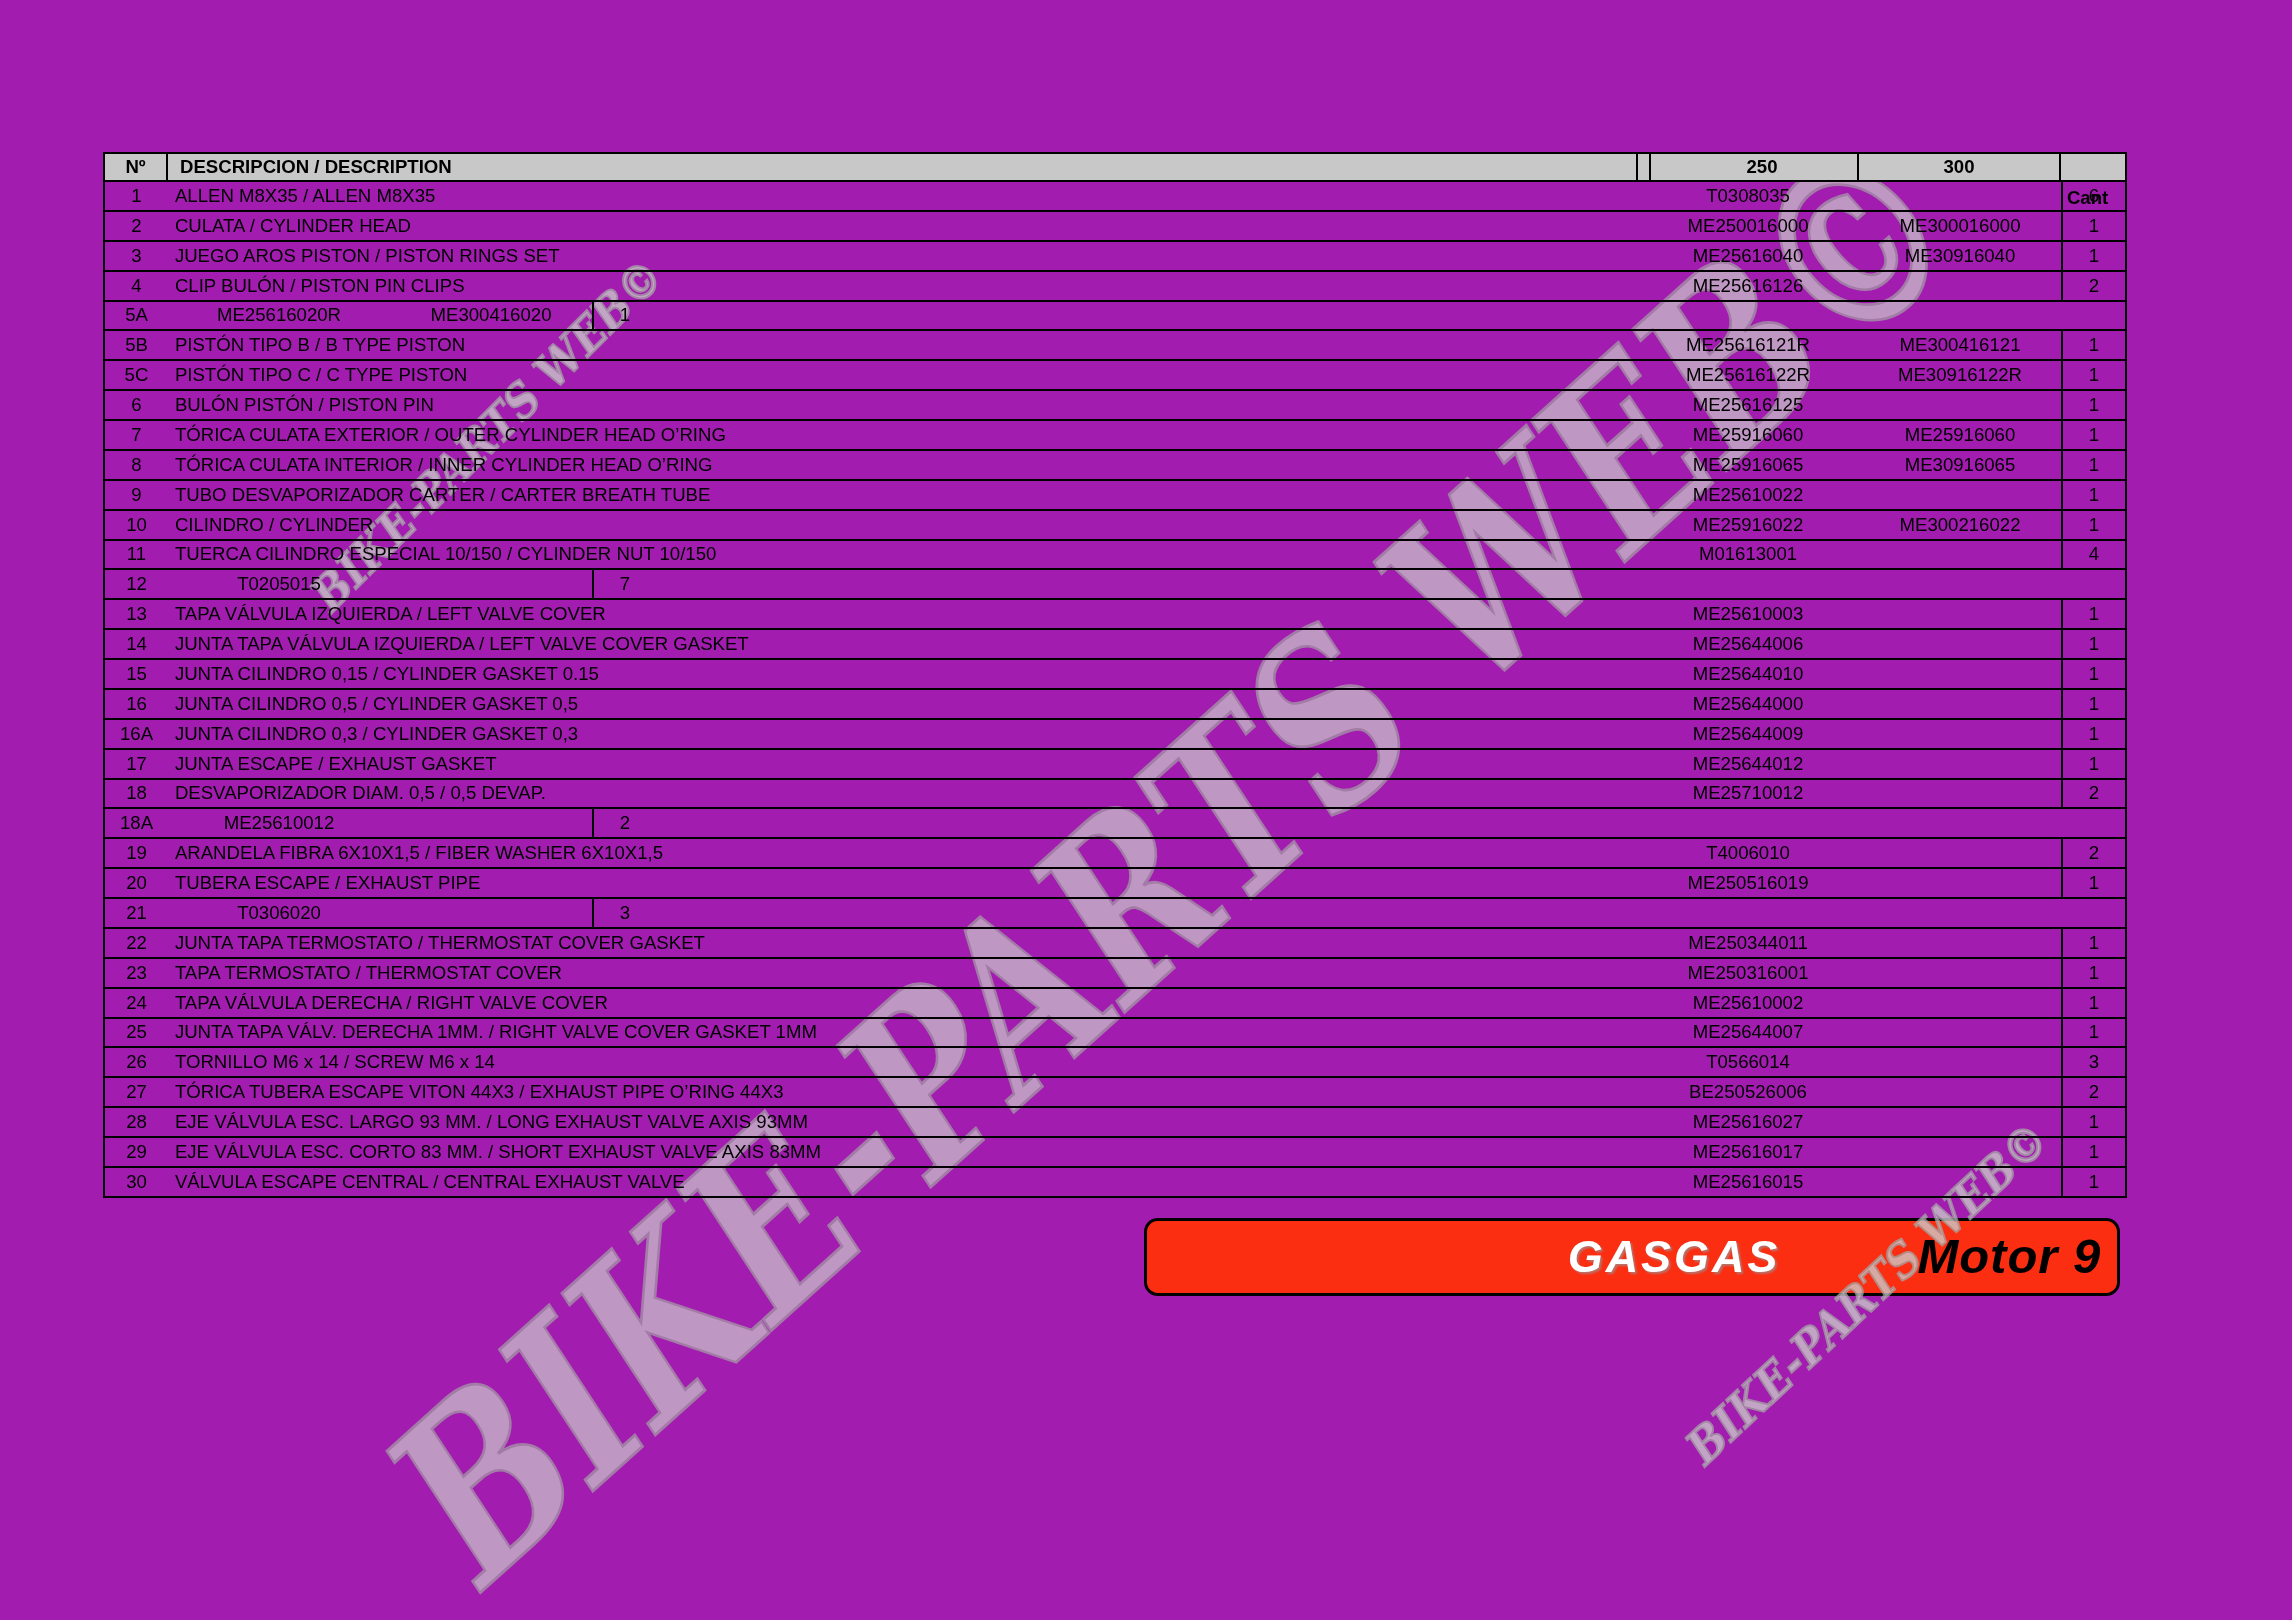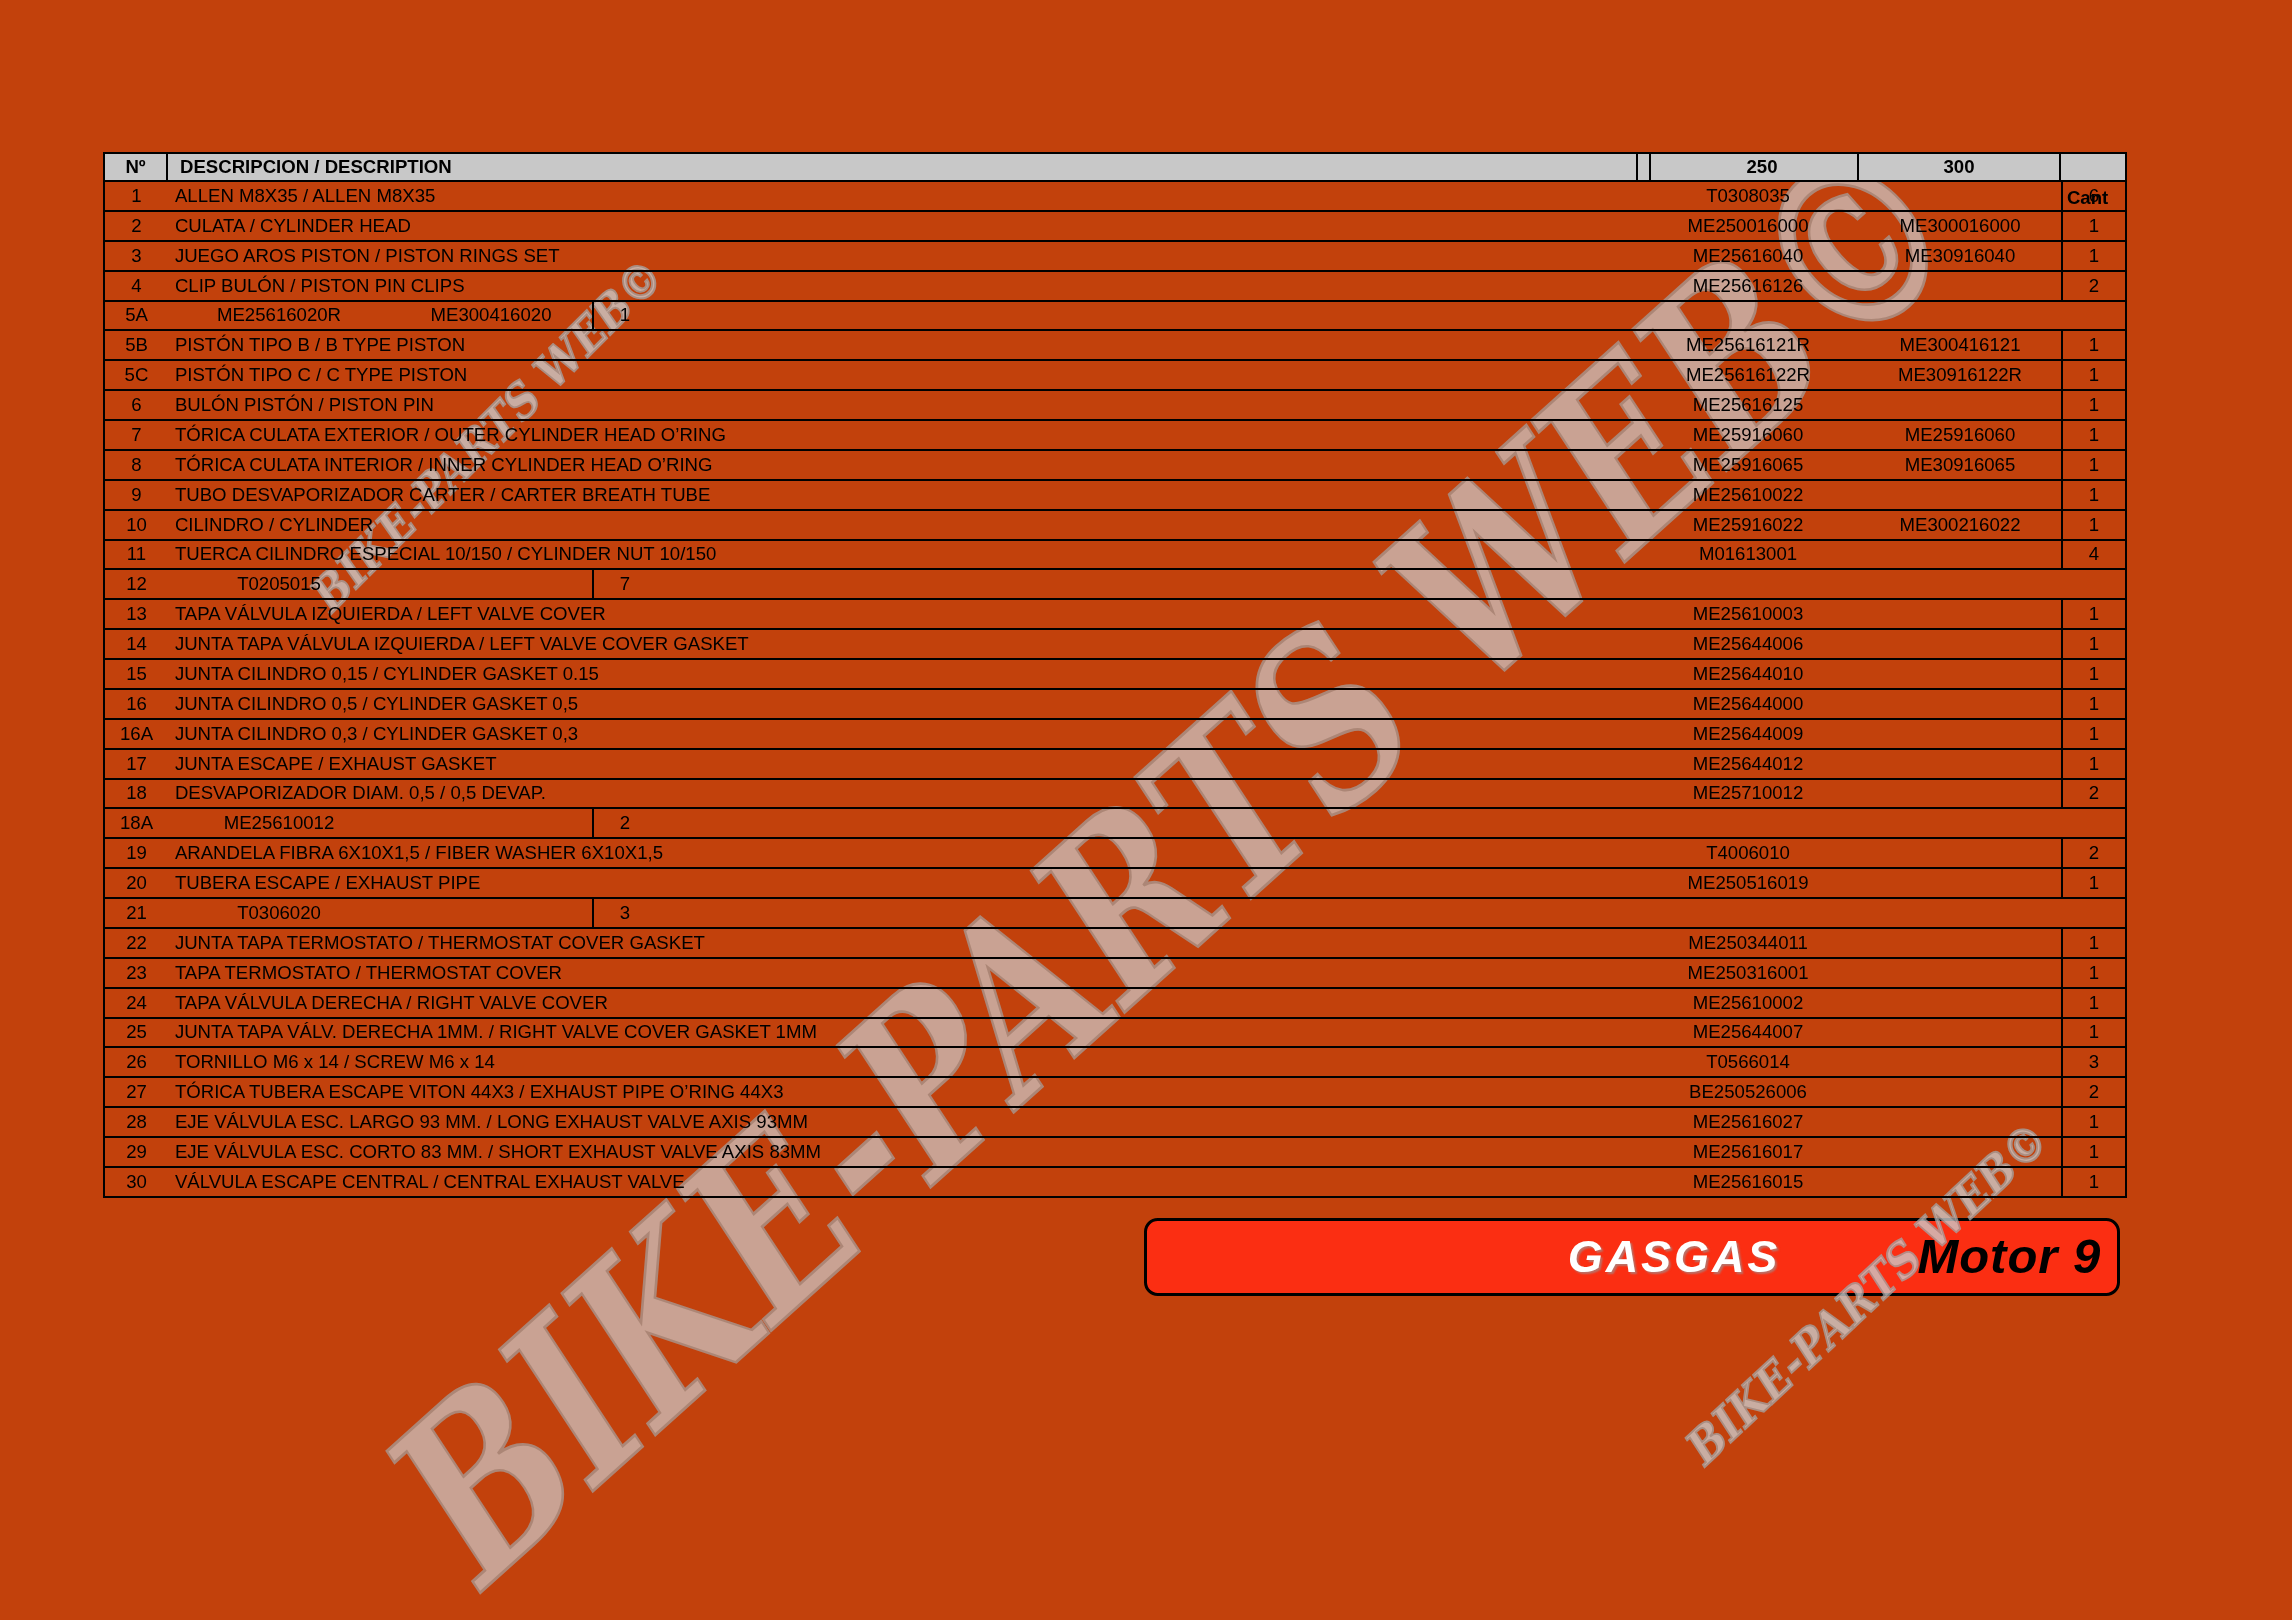--- a/index.html
+++ b/index.html
@@ -1,17 +1,17 @@
 <!DOCTYPE html>
 <html><head>
 <meta charset="utf-8">
 <style>
   html,body { margin:0; padding:0; background:#ffffff; }
   .page {
-    position:relative; width:2293px; height:1620px; background:#c2410c;
+    position:relative; width:2293px; height:1620px; background:#a21caf;
     overflow:hidden; font-family:"Liberation Sans", sans-serif; color:#000;
   }
 
   
   .table {
     position:absolute; left:103px; top:152px; width:2024px; z-index:10;
     border-left:2px solid #000; border-right:2px solid #000; box-sizing:border-box;
   }
   .thead {
     display:flex; height:30px; box-sizing:border-box; background:#c8c8c8;

